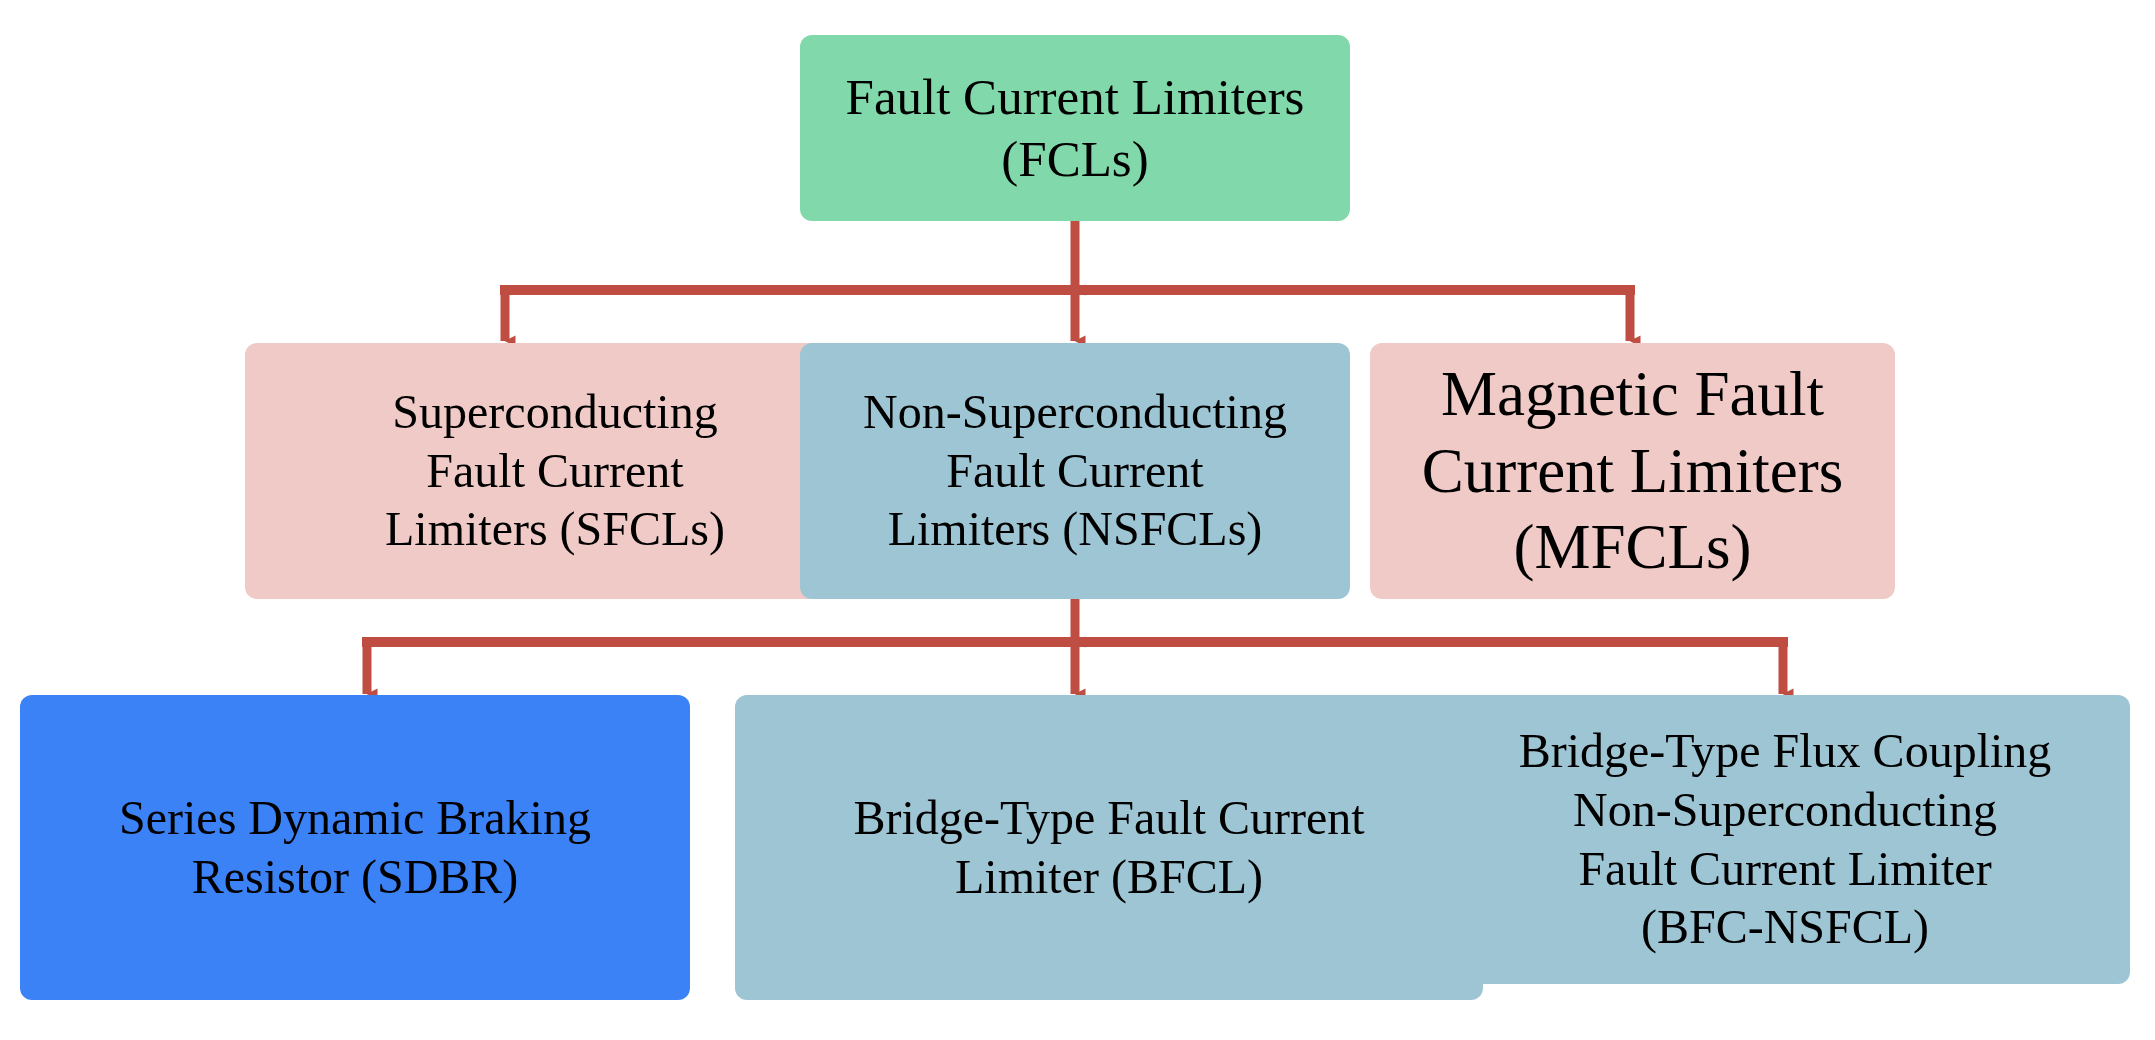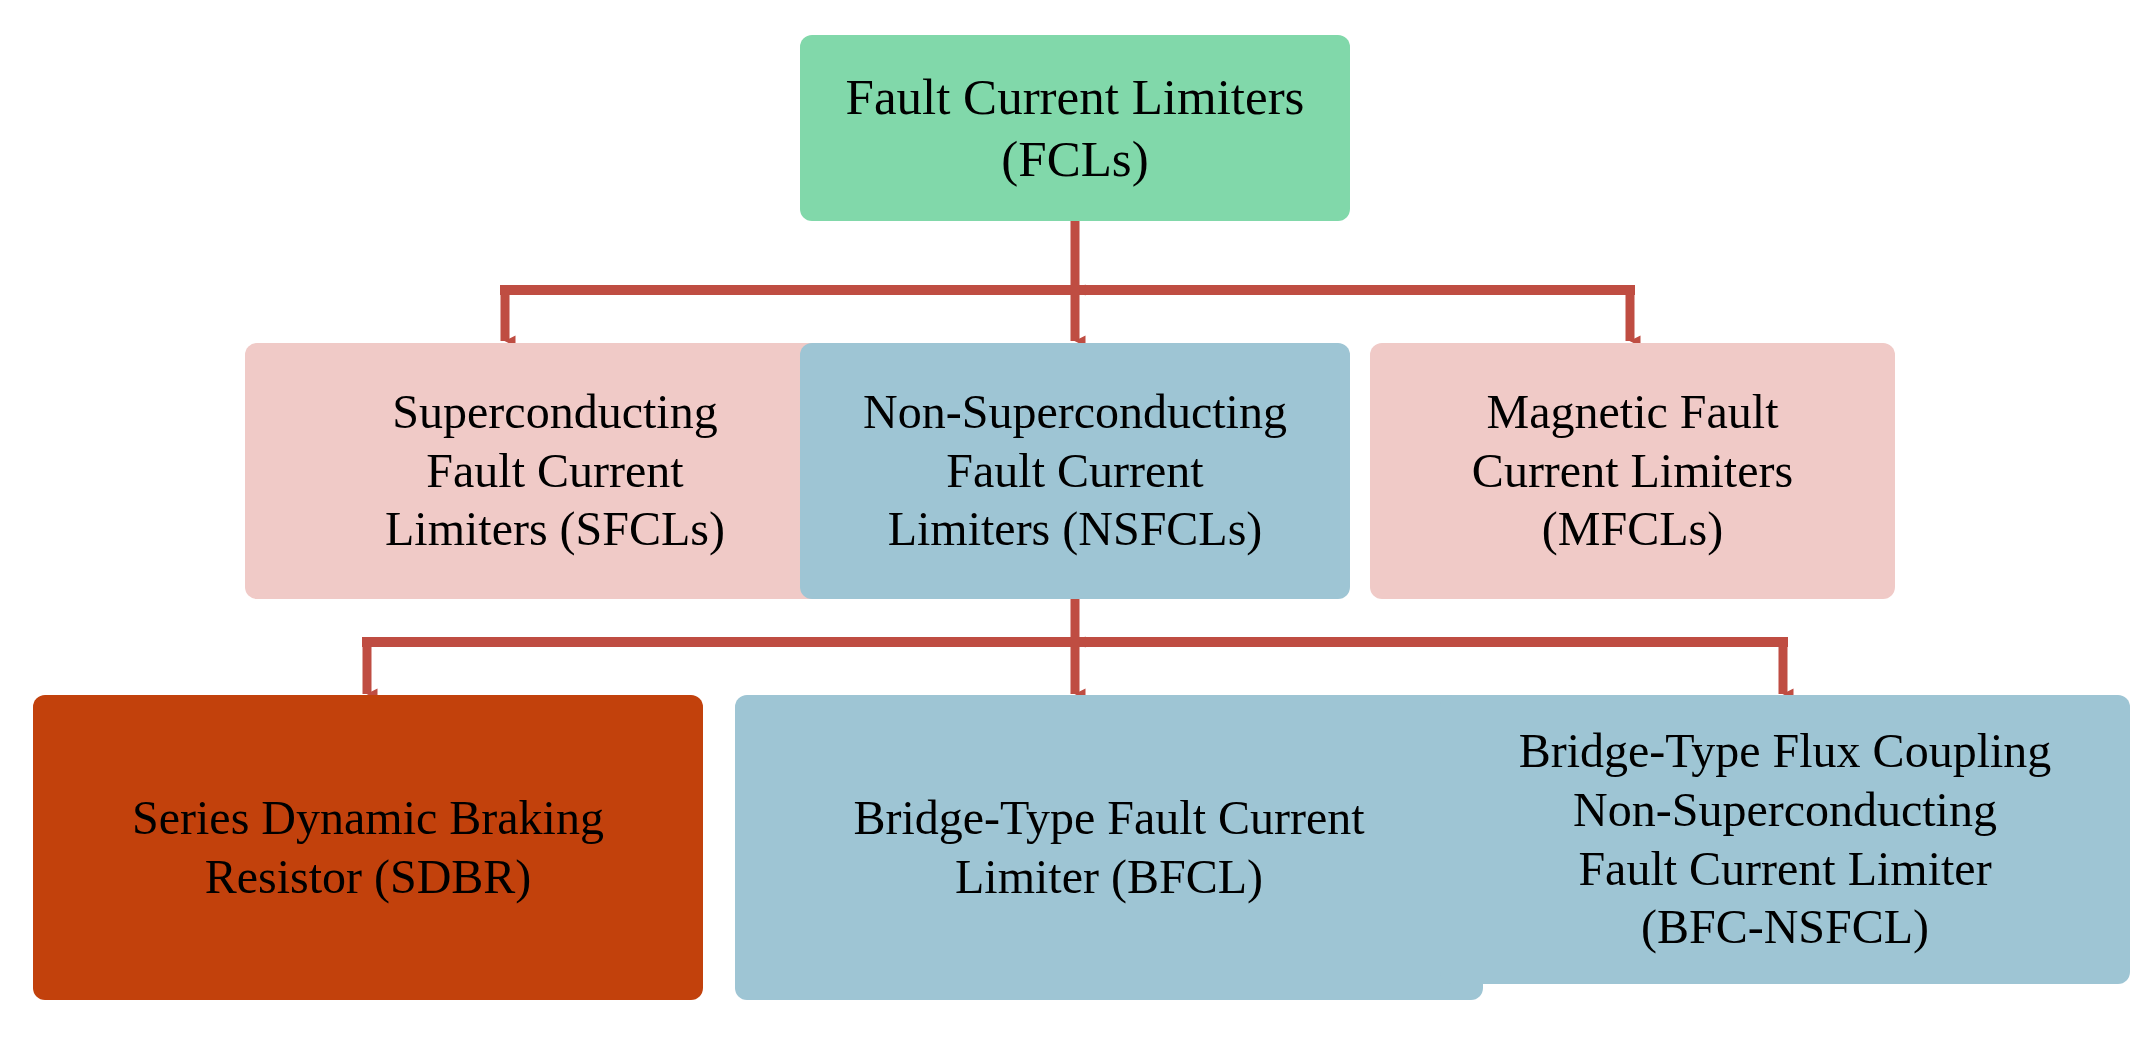--- a/index.html
+++ b/index.html
@@ -35,29 +35,28 @@
     font-size:48px;
   }
   #n-nsfcl{
     left:800px; top:343px; width:550px; height:256px;
     background:#9EC5D4;
     font-size:48px;
   }
   #n-mfcl{
     left:1370px; top:343px; width:525px; height:256px;
     background:#F0CAC7;
-    font-size:48px;
+    font-size:63px;
   }
 
   
   #n-sdbr{
     left:20px; top:695px; width:670px; height:305px;
-    background:#c2410c;
+    background:#3b82f6;
     font-size:48px;
-    margin-left:13px;
   }
   #n-bfcl{
     left:735px; top:695px; width:748px; height:305px;
     background:#9EC5D4;
     font-size:48px;
   }
   #n-bfcnsfcl{
     left:1440px; top:695px; width:690px; height:289px;
     background:#9EC5D4;
     font-size:48px;

